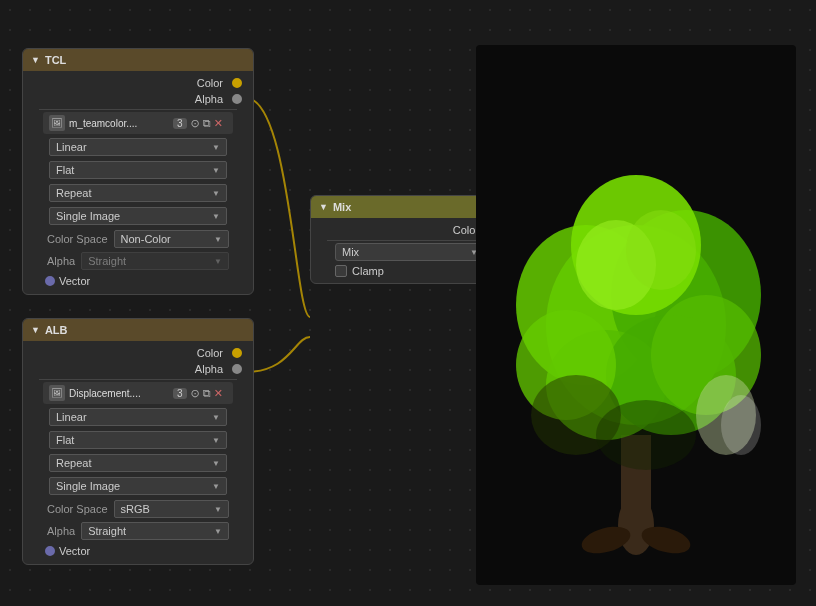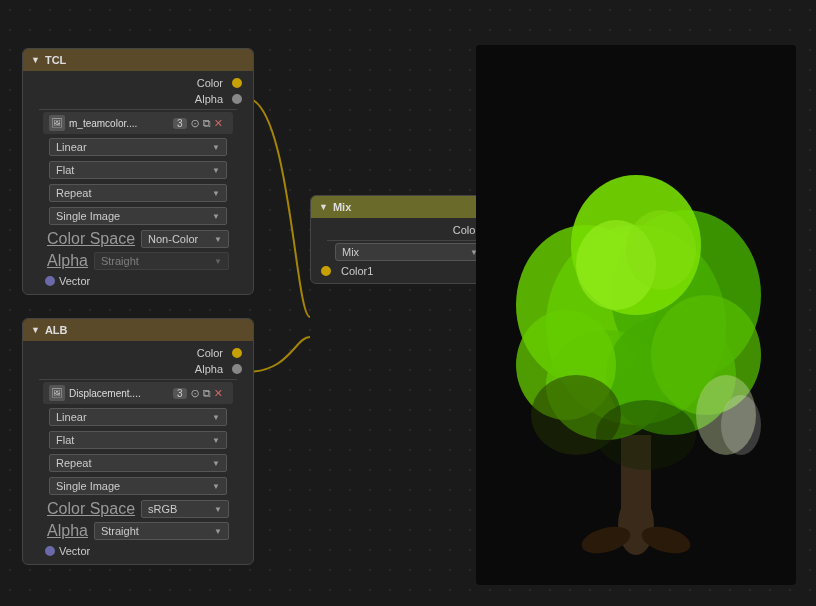--- a/index.html
+++ b/index.html
@@ -162,23 +162,22 @@
     }
 
     .label-row {
       display: flex;
       align-items: center;
       padding: 2px 8px;
       gap: 6px;
     }
 
     .label-text {
-      font-size: 16px;
+      font-size: 11px;
       color: #999;
-      text-decoration: underline;
     }
 
     .vector-row {
       display: flex;
       align-items: center;
       padding: 2px 8px;
       position: relative;
       margin-left: 12px;
     }
 
@@ -452,26 +451,26 @@
       <div class="socket yellow right" style="right: -5px;"></div>
     </div>
 
     <div class="divider"></div>
 
     <div class="mix-dropdown">
       <span>Mix</span>
       <span class="dropdown-arrow">▼</span>
     </div>
 
-
-
-    <div class="socket-row left" style="padding-left: 14px; padding-right: 8px;">
-      <div class="socket yellow left"></div>
-      <span class="socket-label">Color1</span>
-    </div>
+    <div class="clamp-row">
+      <div class="checkbox"></div>
+      <span>Clamp</span>
+    </div>
+
+
 
   </div>
 </div>
 
 <div class="node material-node" style="left: 490px; top: 180px; width: 130px;">
   <div class="node-header header-material">
     <span class="arrow">▼</span>
     <span>Material Output</span>
   </div>
   <div class="node-body">

